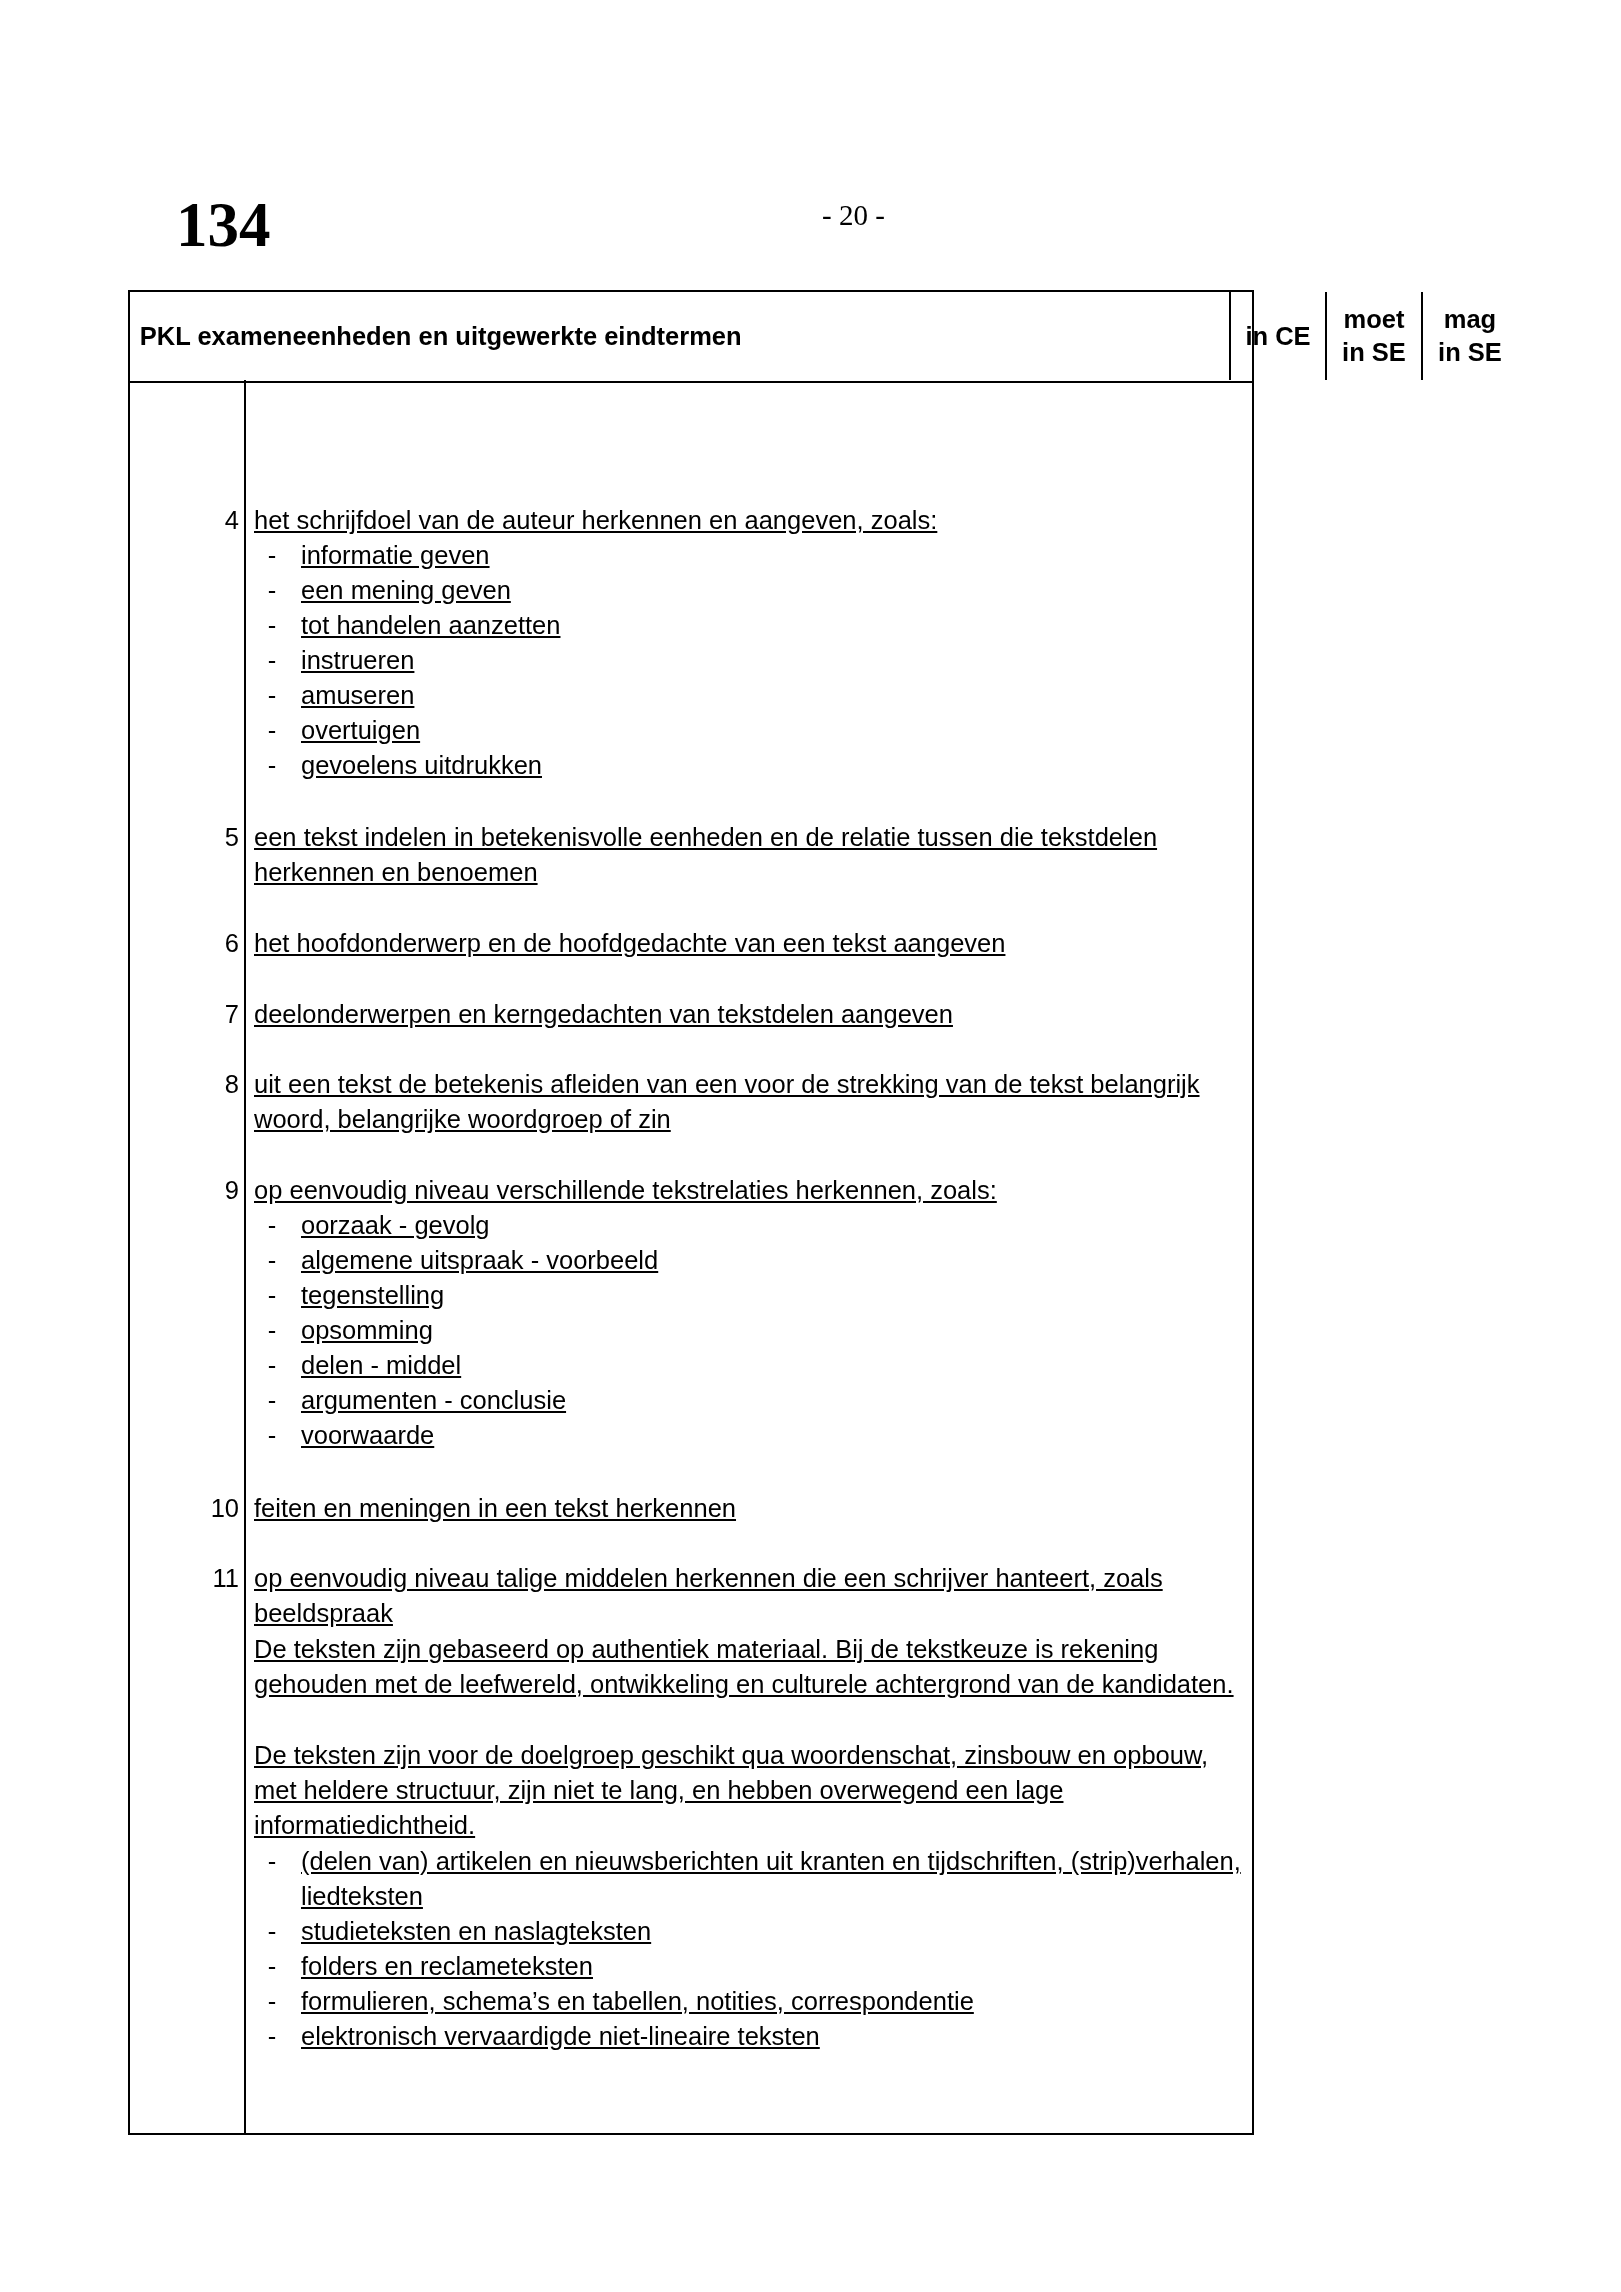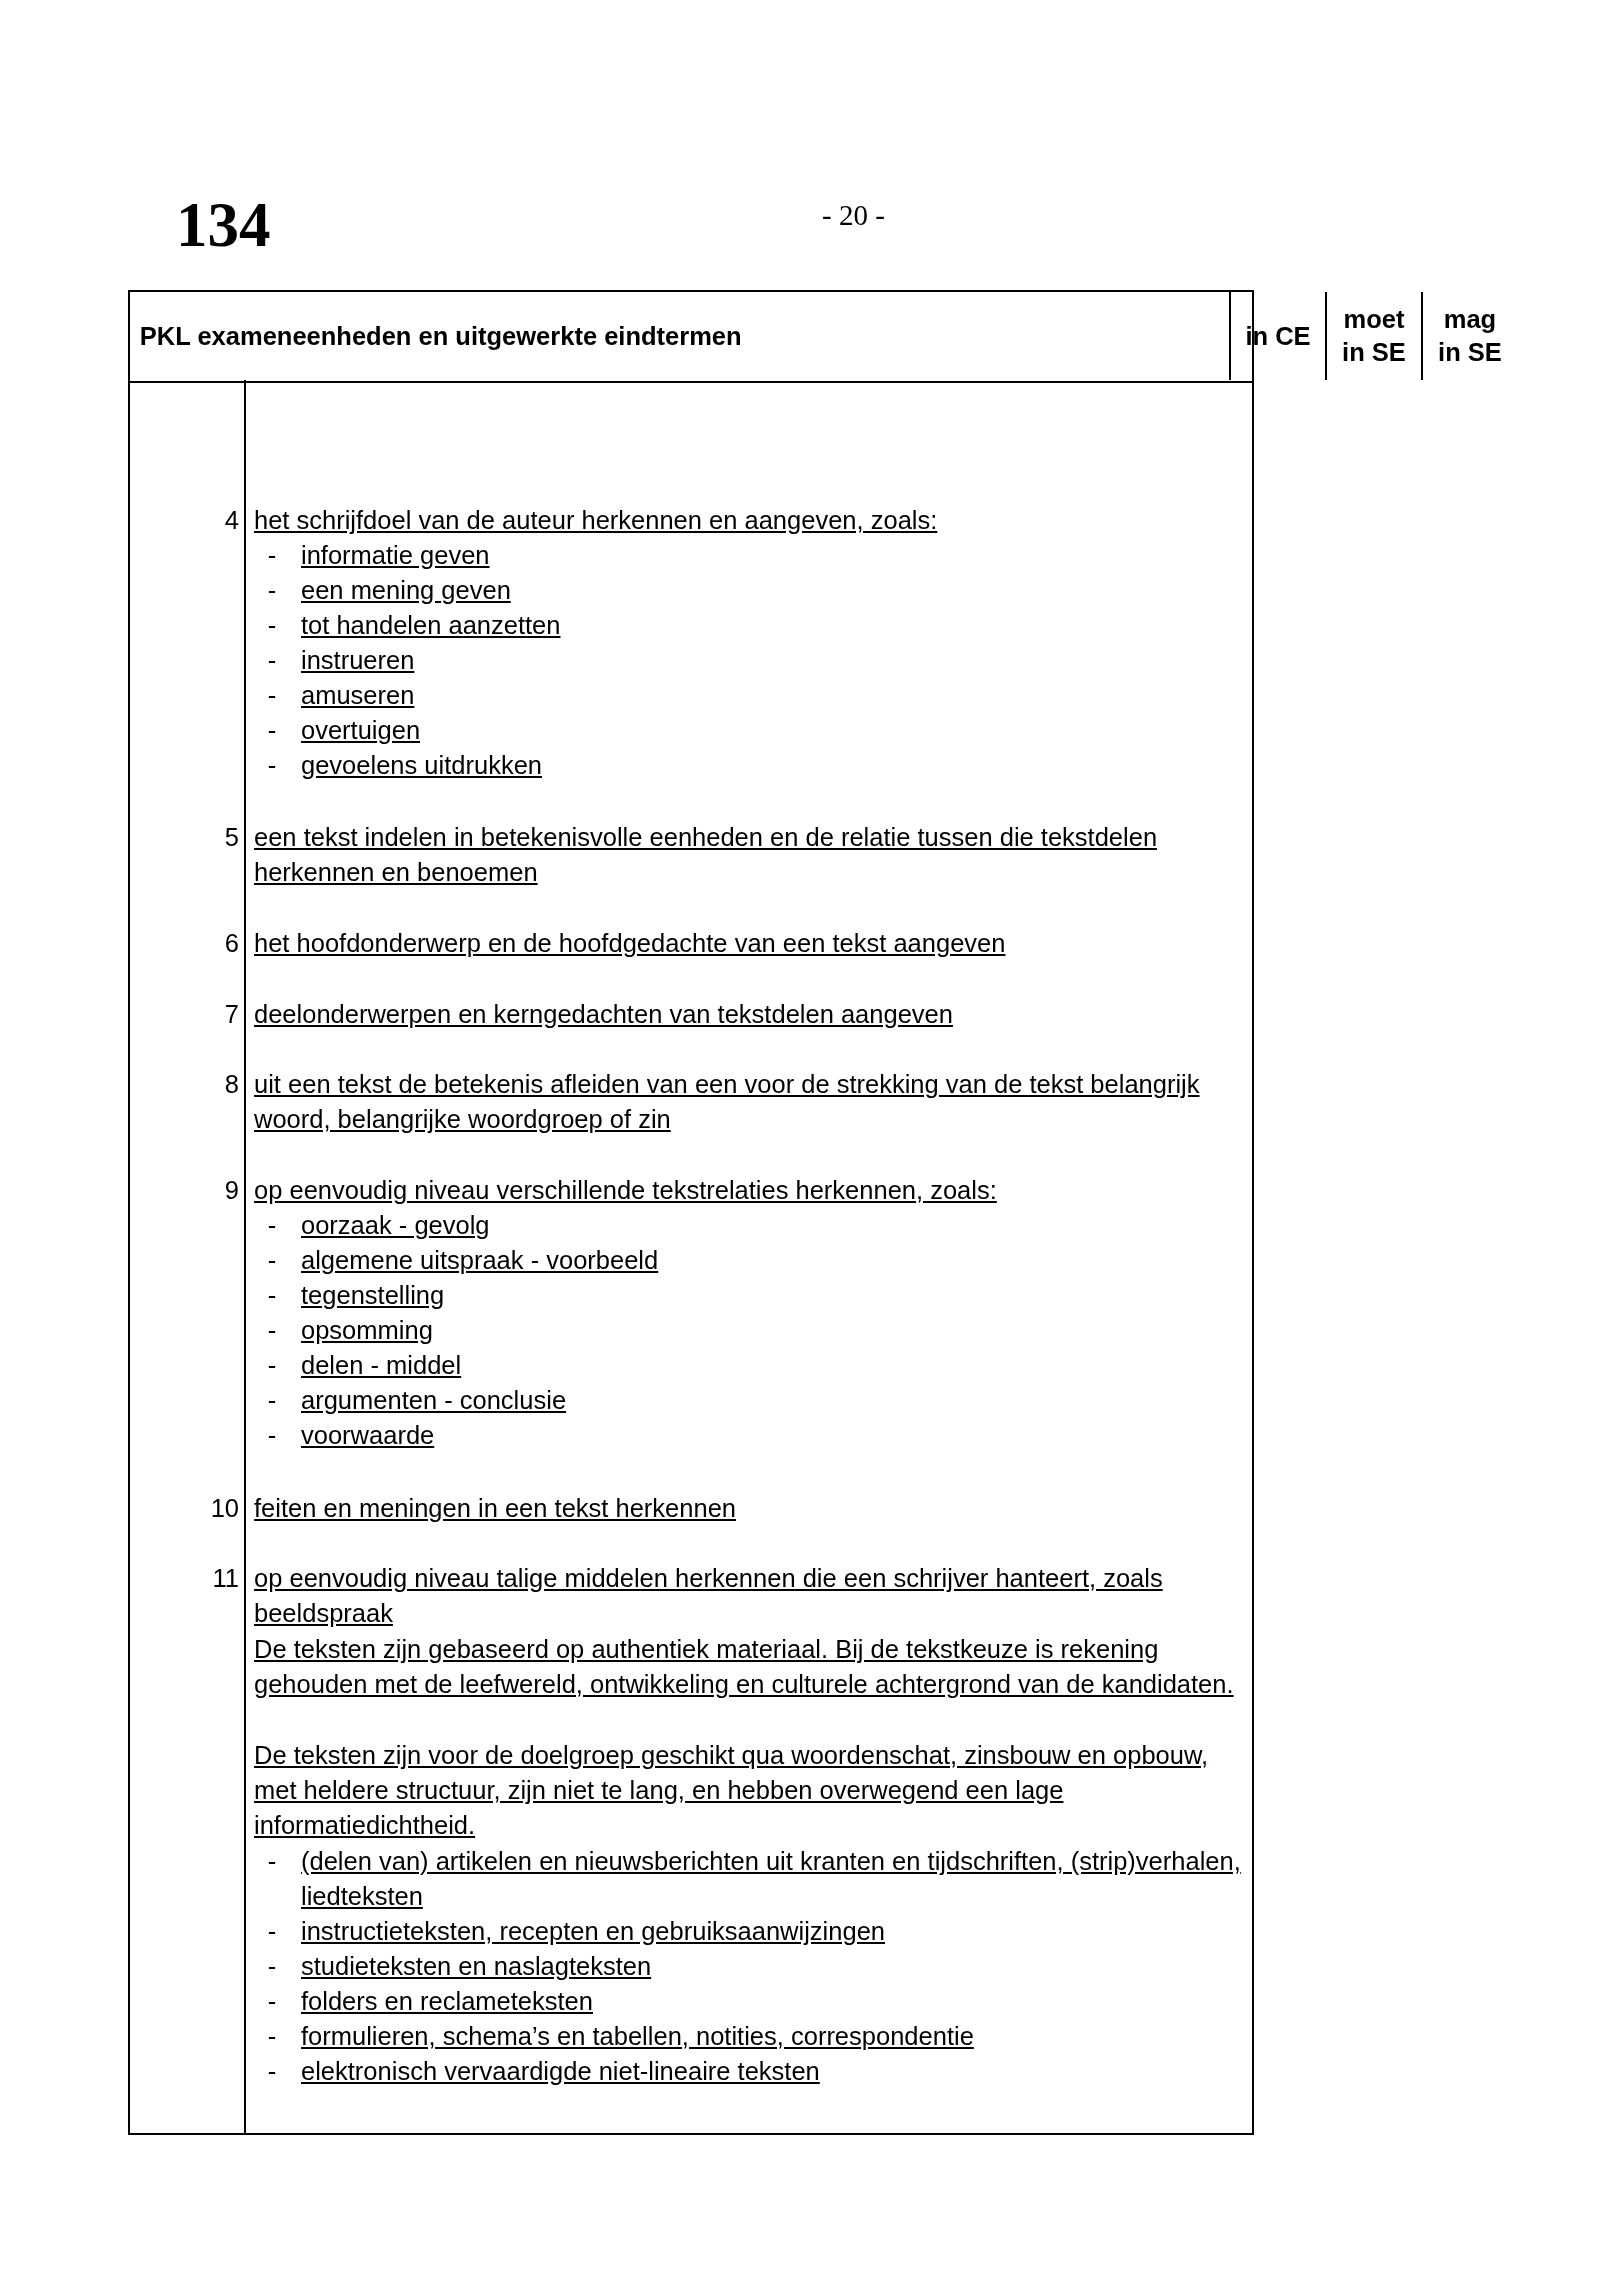--- a/index.html
+++ b/index.html
@@ -114,21 +114,21 @@
     </div>
 
     <div class="row" style="top:1446px">
       <div class="txt">De teksten zijn voor de doelgroep geschikt qua woordenschat, zinsbouw en opbouw, met heldere structuur, zijn niet te lang, en hebben overwegend een lage informatiedichtheid.</div>
     </div>
 
     <div class="row" style="top:1552px">
       <div class="txt">
         <ul class="bullets">
           <li><span class="dash">-</span><span>(delen van) artikelen en nieuwsberichten uit kranten en tijdschriften, (strip)verhalen, liedteksten</span></li>
-          <li><span class="dash">-</span><span>instructieteksten, recepten en gebruiksaanwijzingen</span></li>
+          <li><span class="dash">-</span></li>
           <li><span class="dash">-</span><span>studieteksten en naslagteksten</span></li>
           <li><span class="dash">-</span><span>folders en reclameteksten</span></li>
           <li><span class="dash">-</span><span>formulieren, schema’s en tabellen, notities, correspondentie</span></li>
           <li><span class="dash">-</span><span>elektronisch vervaardigde niet-lineaire teksten</span></li>
         </ul>
       </div>
     </div>
   </div>
 </div>
 

